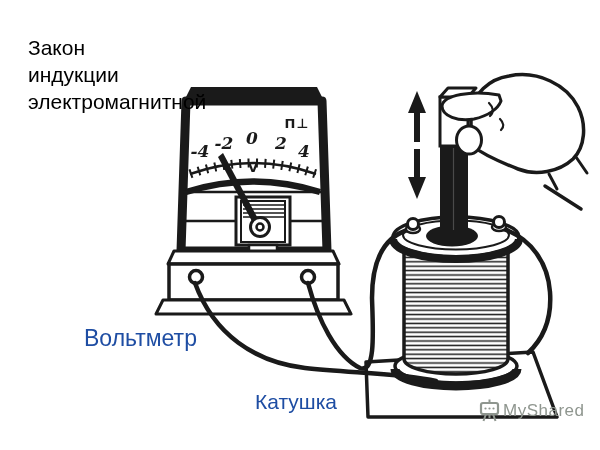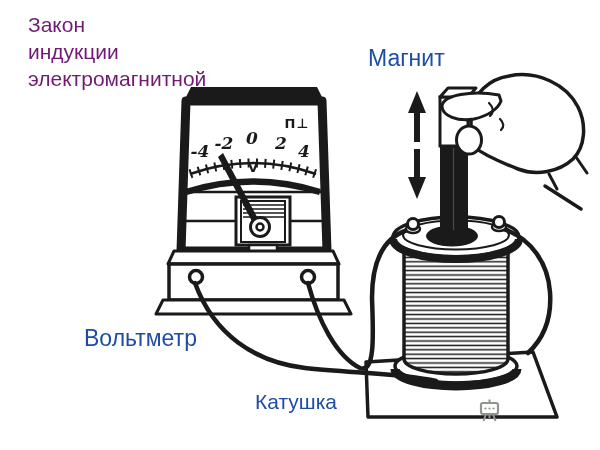--- a/index.html
+++ b/index.html
@@ -2,21 +2,21 @@
 <html><head>
 <meta charset="utf-8">
 <style>
   html,body{margin:0;padding:0;background:#e8e8e8;}
   .stage{
     position:relative;width:600px;height:450px;background:#ffffff;
     font-family:"Liberation Sans",sans-serif;overflow:hidden;
   }
   .stage svg{position:absolute;left:0;top:0;}
   .label{position:absolute;white-space:nowrap;}
-  .title-block{position:absolute;left:28px;top:11px;color:#701a75;
+  .title-block{position:absolute;left:28px;top:34px;color:#000000;
     font-size:21px;line-height:27px;}
   .blue-label{color:#1e4da3;font-size:22px;}
   .watermark{position:absolute;left:479px;top:399px;display:flex;align-items:center;
     gap:3px;color:#8f968f;font-size:17px;letter-spacing:.5px;}
   .watermark svg{position:static;}
 </style>
 </head>
 <body>
 
 <div class="stage">
@@ -132,30 +132,30 @@
       <circle cx="499" cy="222" r="5.5" fill="#ffffff" stroke="#1a1a1a" stroke-width="3"></circle>
     </g>
   </svg>
 
   <div class="title-block">
     <div>Закон</div>
     <div>индукции</div>
     <div>электромагнитной</div>
   </div>
 
-  <div class="label blue-label" style="left:368px;top:45px;font-size:23px;">Магнит</div>
   <div class="label blue-label" style="left:84px;top:325px;font-size:23px;">Вольтметр</div>
   <div class="label blue-label" style="left:255px;top:390px;font-size:21px;">Катушка</div>
 
   <div class="watermark">
     <svg width="21" height="24" viewBox="0 0 21 24">
       <line x1="10.5" y1="0.5" x2="10.5" y2="4" stroke="#8f968f" stroke-width="2"></line>
       <rect x="2" y="4" width="17" height="11" rx="2" fill="none" stroke="#8f968f" stroke-width="2.2"></rect>
       <circle cx="6.5" cy="9.5" r="1.1" fill="#8f968f"></circle>
       <circle cx="10.5" cy="9.5" r="1.1" fill="#8f968f"></circle>
       <circle cx="14.5" cy="9.5" r="1.1" fill="#8f968f"></circle>
       <line x1="7" y1="15" x2="4.5" y2="22" stroke="#8f968f" stroke-width="2"></line>
       <line x1="14" y1="15" x2="16.5" y2="22" stroke="#8f968f" stroke-width="2"></line>
       <line x1="10.5" y1="15" x2="10.5" y2="19" stroke="#8f968f" stroke-width="2"></line>
     </svg>
+    <span>MyShared</span>
   </div>
 
 </div>
 
 </body></html>

